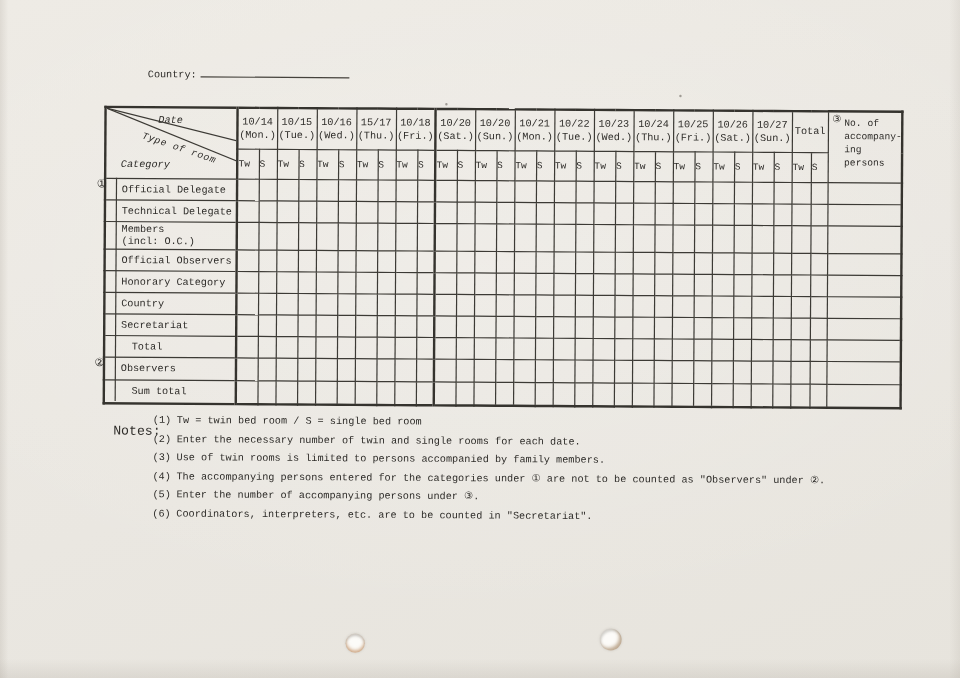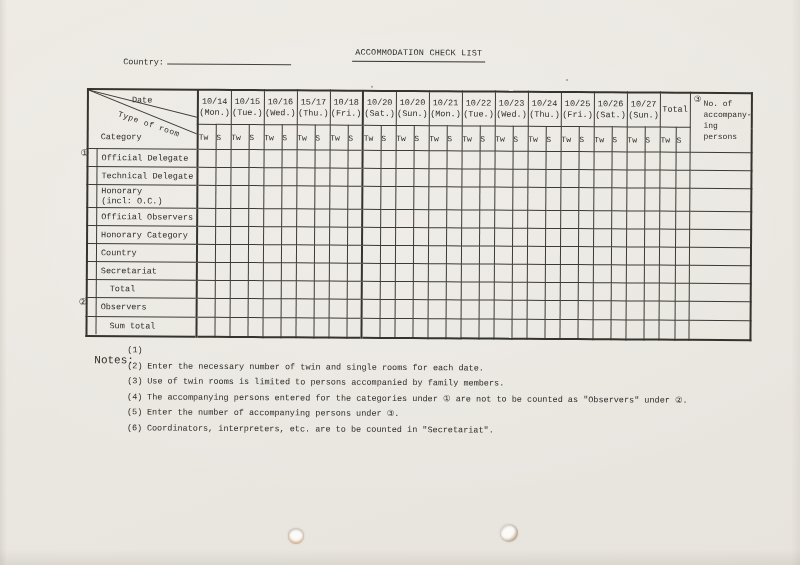--- a/index.html
+++ b/index.html
@@ -26,21 +26,21 @@
     font-size:8.5px;letter-spacing:.2px;white-space:nowrap;
     border-bottom:1px solid #36342f;padding:0 3px 3px 3px;
   }
   .country{position:absolute;left:122px;top:59px;font-size:8.5px;white-space:nowrap;}
   .cline{display:inline-block;width:124px;border-bottom:1px solid #45423c;vertical-align:baseline;margin-left:3px;}
 
   
   .tblWrap{position:absolute;left:86px;top:90px;width:668px;height:249px;}
   table.tbl{border-collapse:collapse;table-layout:fixed;width:666px;border:2px solid #35332e;}
   .tbl td{border:1px solid #3c3a35;padding:0;vertical-align:middle;overflow:hidden;}
-  td.corner{position:relative;border-right:2px solid #35332e;}
+  td.corner{position:relative;border-right:2px solid #35332e;font-style:italic;}
   .cornerIn{position:relative;width:100%;height:58px;}
   .cornerIn svg{position:absolute;left:0;top:0;}
   .cDate{position:absolute;left:43px;top:5px;font-size:8.5px;}
   .cType{position:absolute;left:31px;top:19px;font-size:8px;transform:rotate(18.5deg);transform-origin:0 0;letter-spacing:.6px;white-space:nowrap;}
   .cCat{position:absolute;left:12px;top:42px;font-size:8.5px;}
   td.dateH{text-align:center;font-size:8.5px;line-height:11px;}
   td.subH{font-size:8px;}
   td.hv{border-right:2px solid #35332e;}
   td.cat{font-size:8.5px;line-height:10px;padding-left:13px;border-right:2px solid #35332e;}
   td.cat.ind{padding-left:22px;}
@@ -72,21 +72,20 @@
   .speck{position:absolute;width:2px;height:2px;border-radius:50%;background:rgba(95,90,82,.55);}
   .s1{left:370px;top:86px;}
   .s2{left:565px;top:78px;}
 </style>
 </head>
 <body>
 
 <div class="page">
   <div class="tilt">
 
-    <div class="title">ACCOMMODATION CHECK LIST</div>
 
     <div class="country"><span>Country:</span><span class="cline"></span></div>
 
     <div class="tblWrap">
       <table class="tbl">
           <colgroup>
             <col style="width:110px">
             <col style="width:18px">
             <col style="width:15px">
             <col style="width:18px">
@@ -300,21 +299,21 @@
               <td class="c"></td>
               <td class="c"></td>
               <td class="c"></td>
               <td class="c"></td>
               <td class="c"></td>
               <td class="c"></td>
               <td class="c"></td>
             </tr>
             <tr style="height:23px">
               <td class="cat">
-                <div>Honorary</div>
+                <div>Members</div>
                 <div>(incl: O.C.)</div>
               </td>
               <td class="c"></td>
               <td class="c"></td>
               <td class="c"></td>
               <td class="c"></td>
               <td class="c"></td>
               <td class="c"></td>
               <td class="c"></td>
               <td class="c"></td>
@@ -598,20 +597,21 @@
         </table>
       <div class="stripLine"></div>
       <span class="gmark m1">①</span>
       <span class="gmark m2">②</span>
     </div>
 
     <span class="nlabel">Notes:</span>
     <ul class="nlist">
         <li>
           <span class="nnum">(1)</span>
+          <span>Tw = twin bed room / S = single bed room</span>
         </li>
         <li>
           <span class="nnum">(2)</span>
           <span>Enter the necessary number of twin and single rooms for each date.</span>
         </li>
         <li>
           <span class="nnum">(3)</span>
           <span>Use of twin rooms is limited to persons accompanied by family members.</span>
         </li>
         <li>

